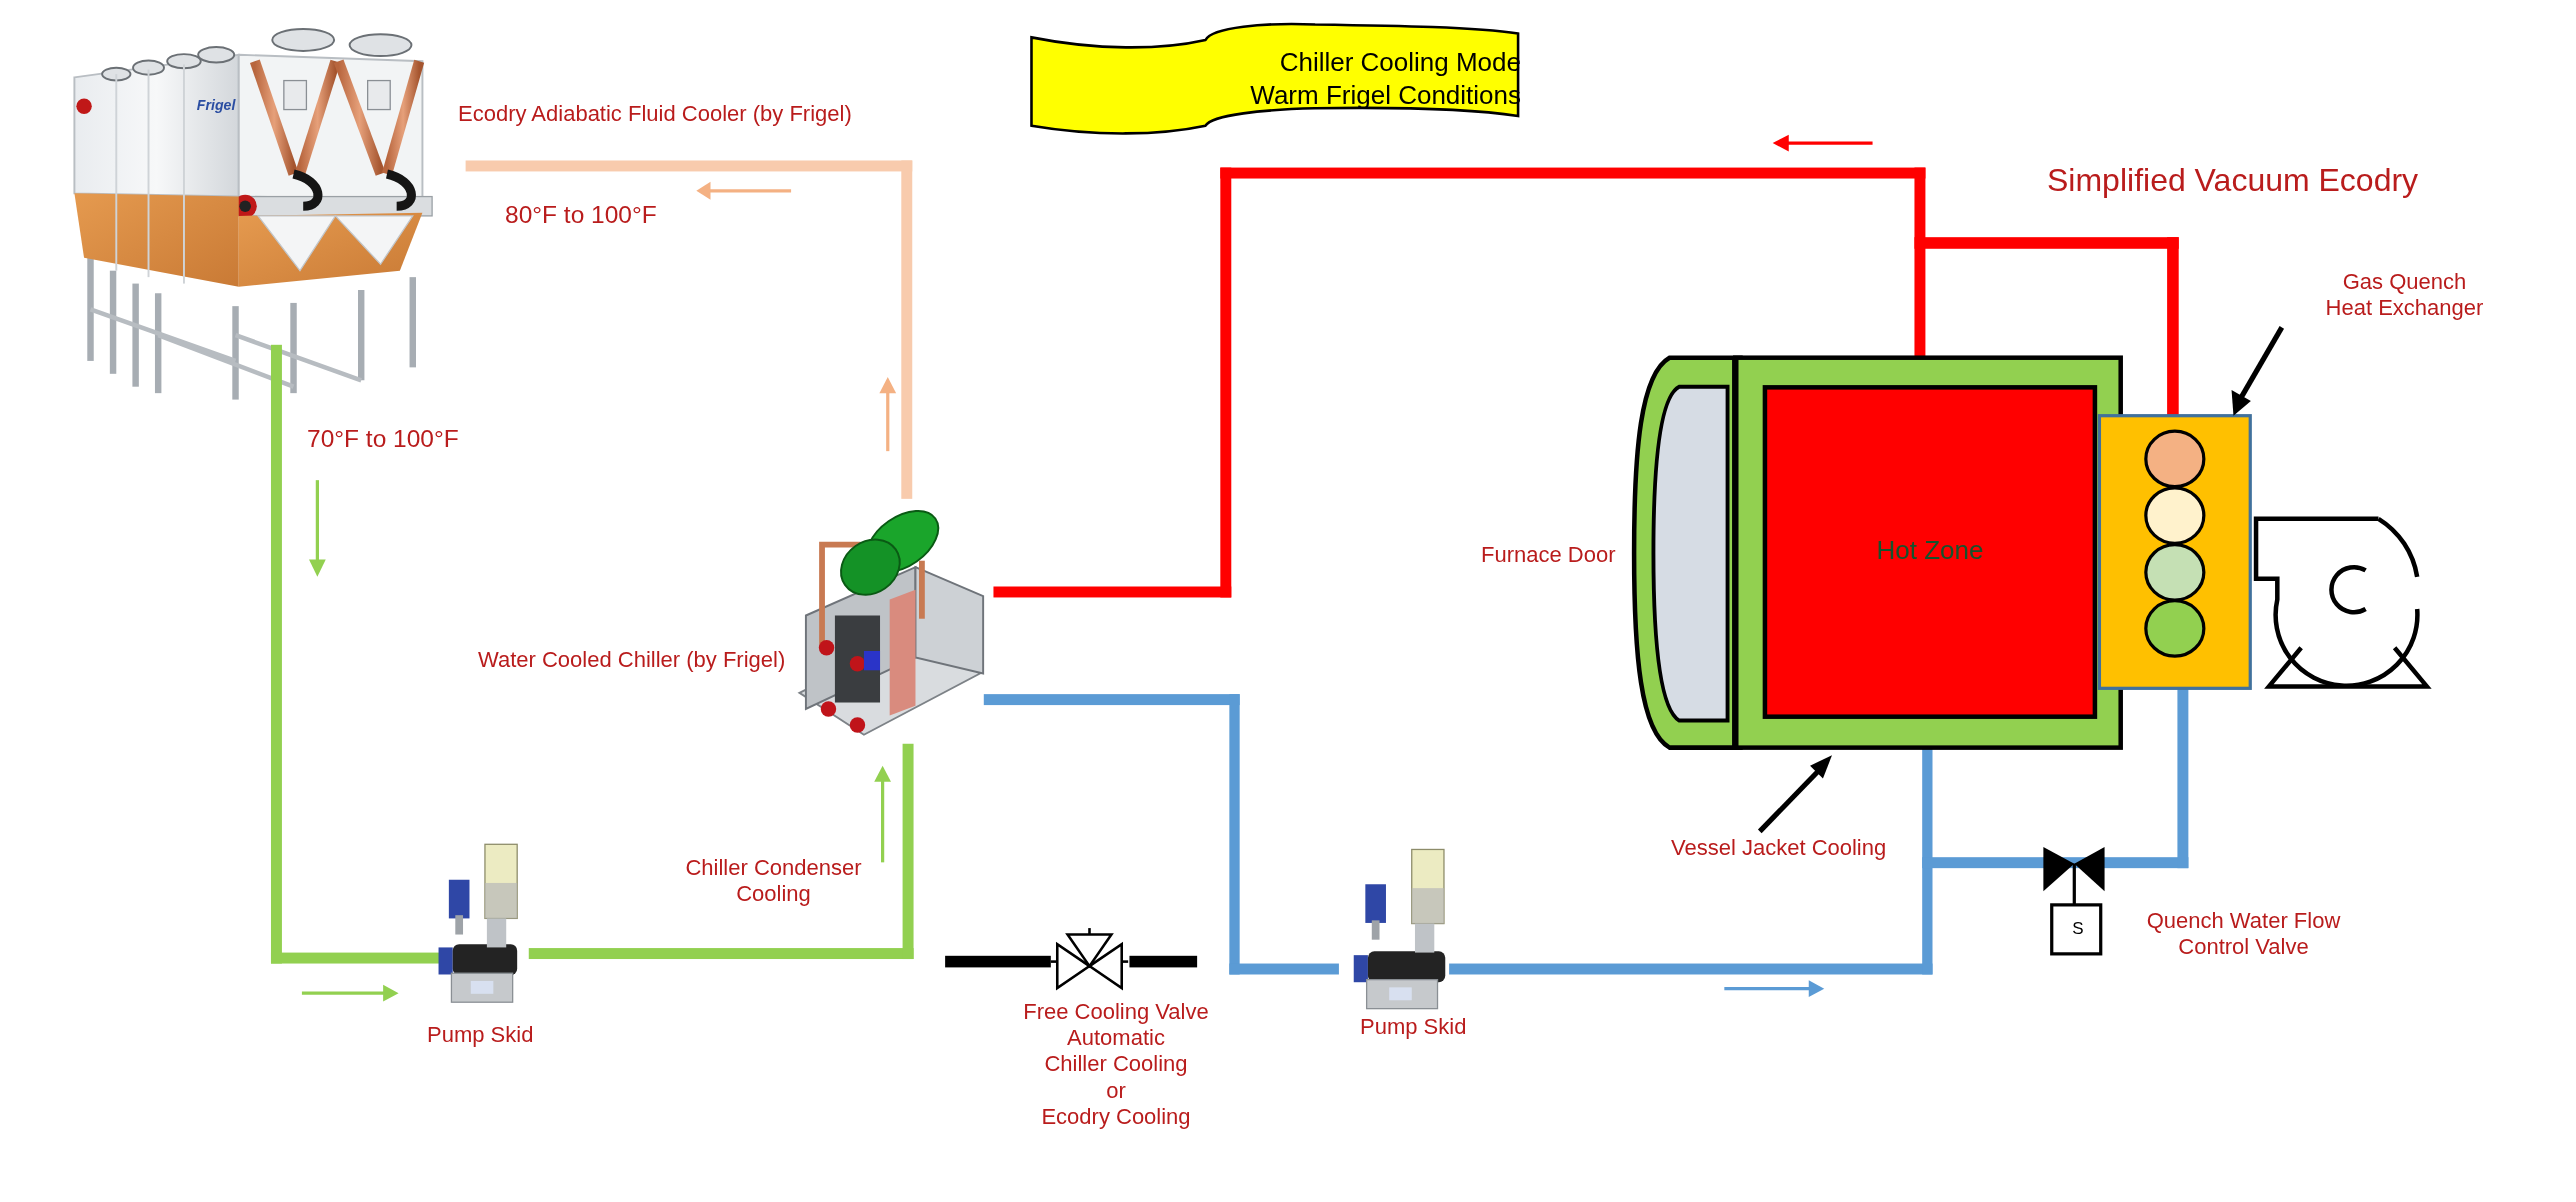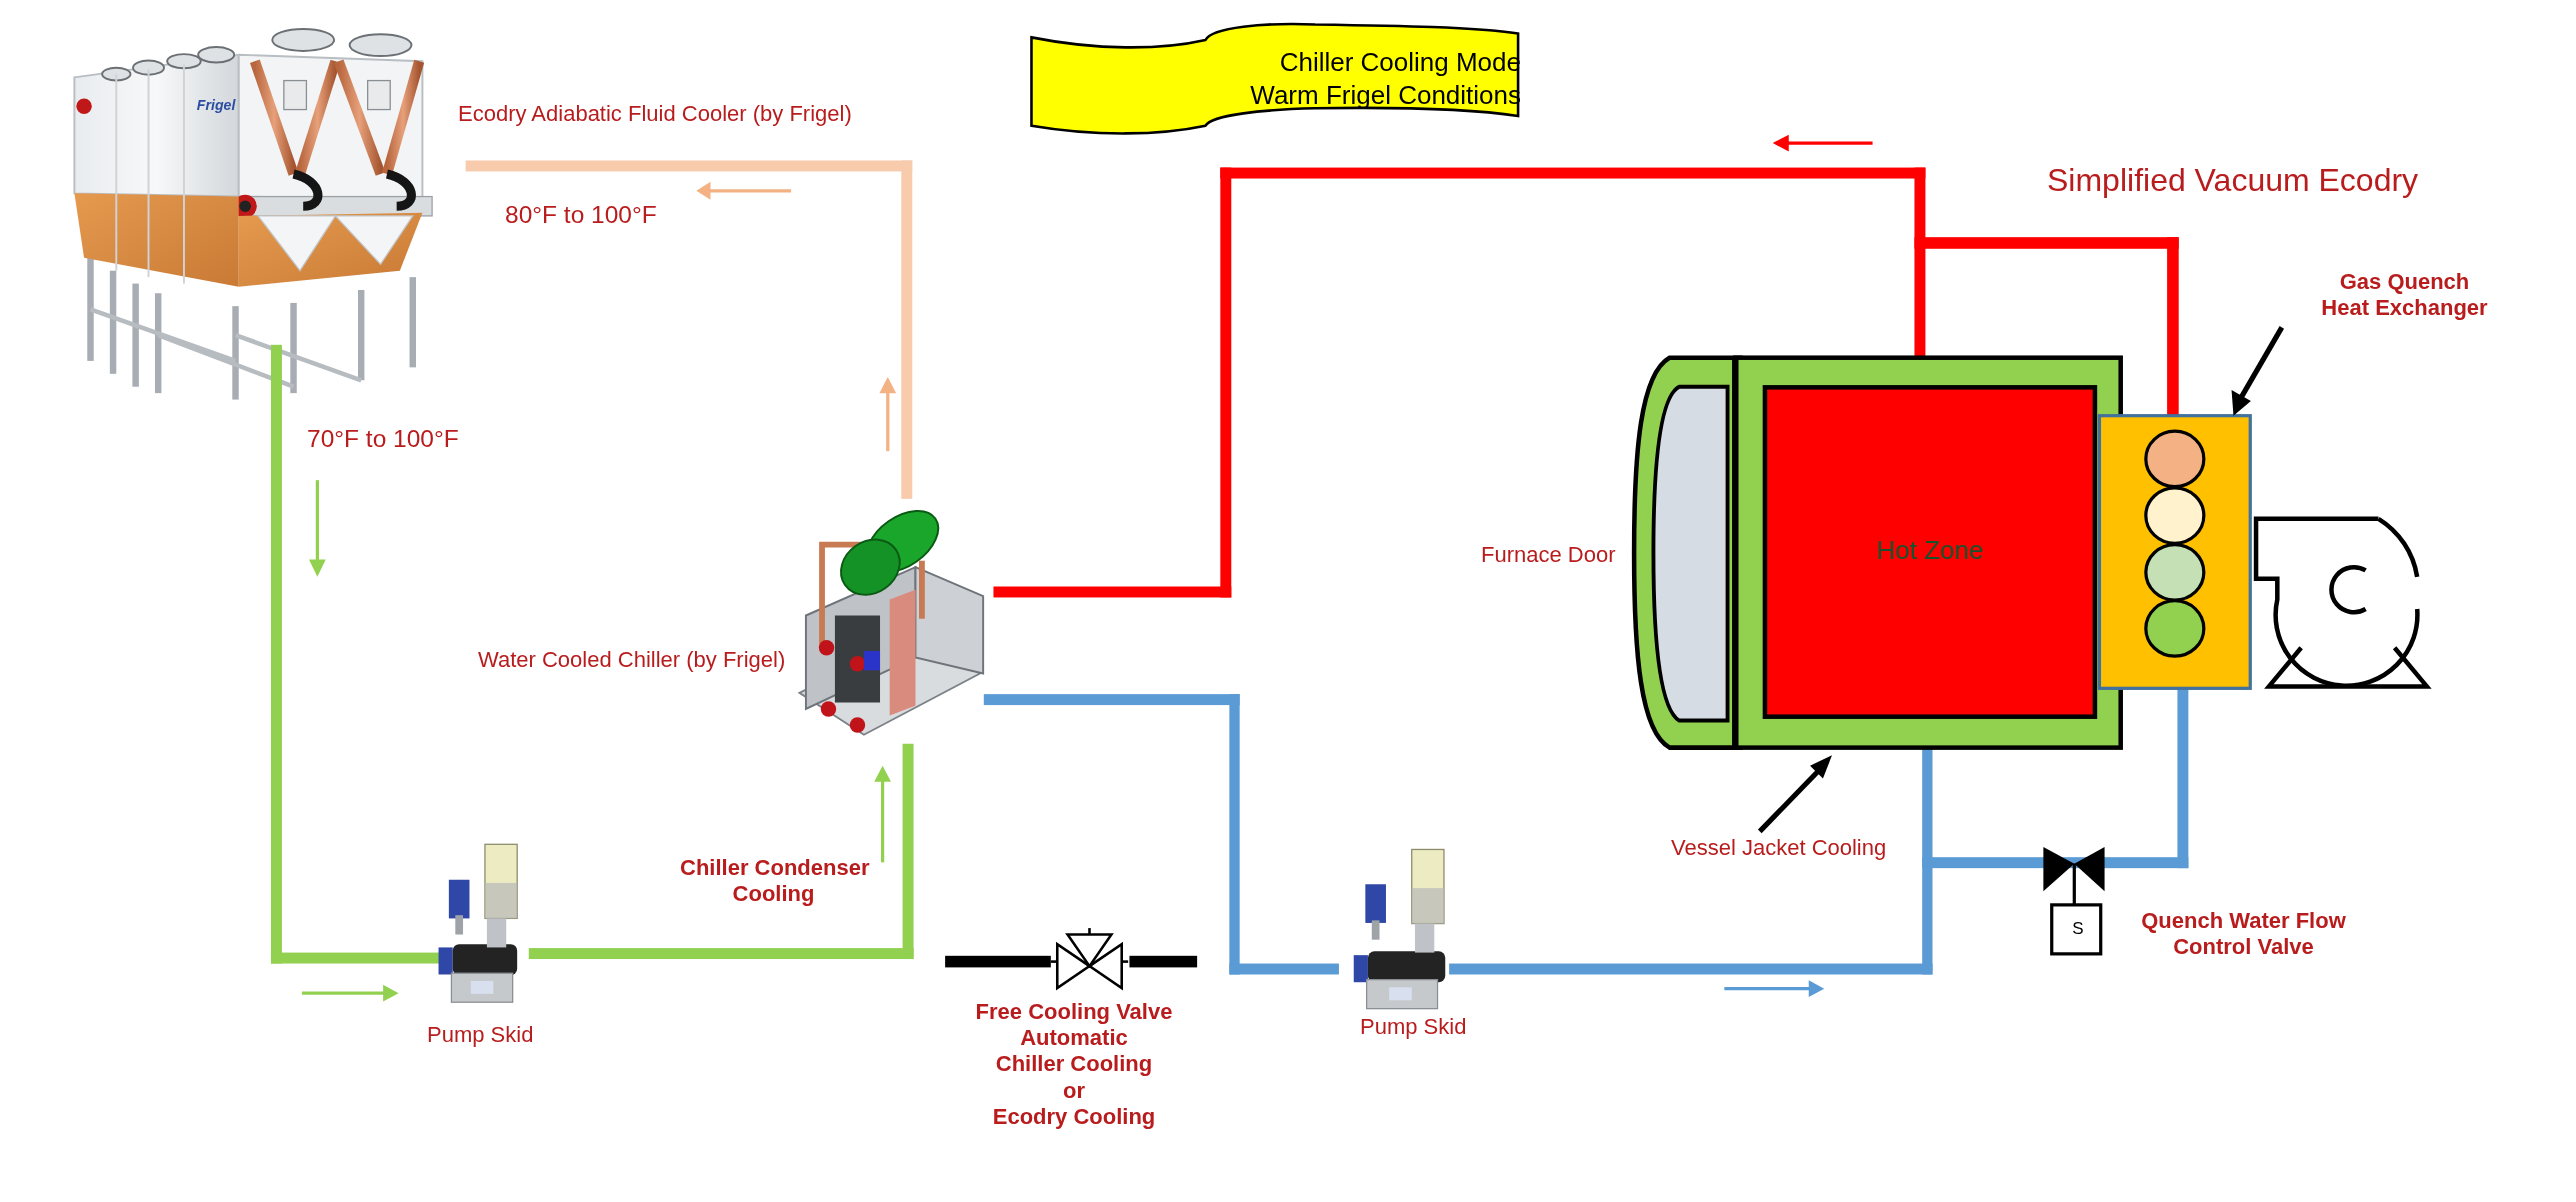--- a/index.html
+++ b/index.html
@@ -1,19 +1,19 @@
 <!DOCTYPE html>
 <html style="font-size:10.3px"><head>
 <meta charset="utf-8">
 <style>
   html, body { margin: 0; padding: 0; background: #ffffff; }
   body { width: 2576px; height: 1202px; position: relative; overflow: hidden; font-family: "Liberation Sans", "DejaVu Sans", sans-serif; }
   #stage { position: absolute; left: 0; top: 0; width: 2576px; height: 1202px; }
   .lbl { position: absolute; color: #b91c1c; white-space: nowrap; line-height: 1.18; }
-  .center { text-align: center; font-weight: bold; }
+  .center { text-align: center; }
   .fs34 { font-size: 22px; }
   .fs38 { font-size: 24.5px; }
   .fs50 { font-size: 32px; }
   .banner-text { position: absolute; left: 1031px; top: 46px; width: 490px; text-align: right; font-size: 26px; line-height: 1.25; color: #000; }
   .hot-zone-text { position: absolute; left: 1765px; top: 535px; width: 330px; text-align: center; font-size: 26px; color: #14532d; }
   .s-text { position: absolute; left: 2052px; top: 919px; width: 52px; text-align: center; font-size: 17px; color: #000; }
 </style>
 </head>
 <body>
 
@@ -272,21 +272,21 @@
 <div class="lbl fs34" style="left:478px; top:647px;">Water Cooled Chiller (by Frigel)</div>
 
 <div class="lbl fs34 center" style="left:680px; top:835px; width:187px;margin-top:20px;">
   <div>Chiller Condenser</div>
   <div>Cooling</div>
 </div>
 
 <div class="lbl fs34" style="left:427px; top:1022px;">Pump Skid</div>
 <div class="lbl fs34" style="left:1360px; top:1014px;">Pump Skid</div>
 
-<div class="lbl fs34 center" style="left:961px; top:999px; width:226px; line-height:1.19;text-align:center;">
+<div class="lbl fs34 center" style="left:1003px; top:999px; width:226px; line-height:1.19;text-align:center;">
   <div>Free Cooling Valve</div>
   <div>Automatic</div>
   <div>Chiller Cooling</div>
   <div>or</div>
   <div>Ecodry Cooling</div>
 </div>
 
 <div class="lbl fs34" style="left:1481px; top:542px;">Furnace Door</div>
 <div class="hot-zone-text">Hot Zone</div>
 <div class="lbl fs34" style="left:1671px; top:835px;">Vessel Jacket Cooling</div>

